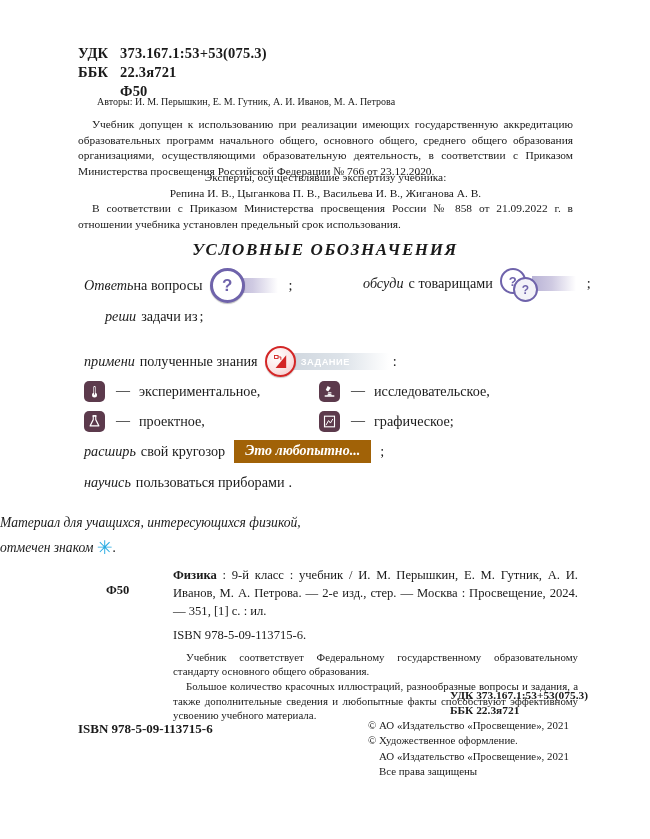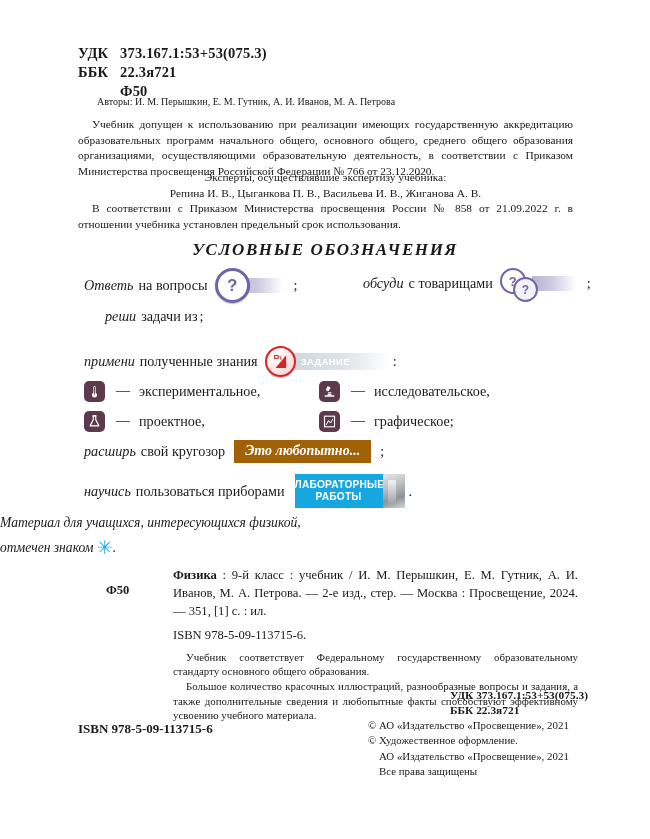--- a/index.html
+++ b/index.html
@@ -131,21 +131,21 @@
     <div>Эксперты, осуществлявшие экспертизу учебника:</div>
     <div>Репина И. В., Цыганкова П. В., Васильева И. В., Жиганова А. В.</div>
   </div>
 
   <div class="para p-order">В соответствии с Приказом Министерства просвещения России № 858 от 21.09.2022 г. в отношении учебника установлен предельный срок использования.</div>
 
   <div class="legend-title">УСЛОВНЫЕ  ОБОЗНАЧЕНИЯ</div>
 
   <div class="lrow" style="left:84px;top:268px;">
     <span class="it">Ответь</span>
-    <span style="margin-left:5px;">на вопросы</span>
+    <span style="">на вопросы</span>
     <span class="qbadge">
       <span class="qcircle">?</span>
       <span class="qbar"></span>
     </span>
     <span class="semi">;</span>
   </div>
 
   <div class="lrow" style="left:363px;top:268px;">
     <span class="it">обсуди</span>
     <span style="margin-left:5px;">с товарищами</span>
@@ -234,27 +234,20 @@
   <div class="lrow" style="left:84px;top:440px;">
     <span class="it">расширь</span>
     <span style="margin-left:5px;">свой кругозор</span>
     <span class="curios">Это любопытно...</span>
     <span class="semi">;</span>
   </div>
 
   <div class="lrow" style="left:84px;top:474px;">
     <span class="it">научись</span>
     <span style="margin-left:5px;">пользоваться приборами</span>
-    <span class="labbadge">
-      <span class="labtext">
-        <span>ЛАБОРАТОРНЫЕ</span><br>
-        <span>РАБОТЫ</span>
-      </span>
-      <span class="labphoto"></span>
-    </span>
     <span class="semi" style="margin-left:4px;">.</span>
   </div>
 
   <div class="astnote">
     <div>Материал для учащихся, интересующихся физикой,</div>
     <div>
       <span>отмечен знаком</span>
       <span class="snow">✳</span><span>.</span>
     </div>
   </div>

